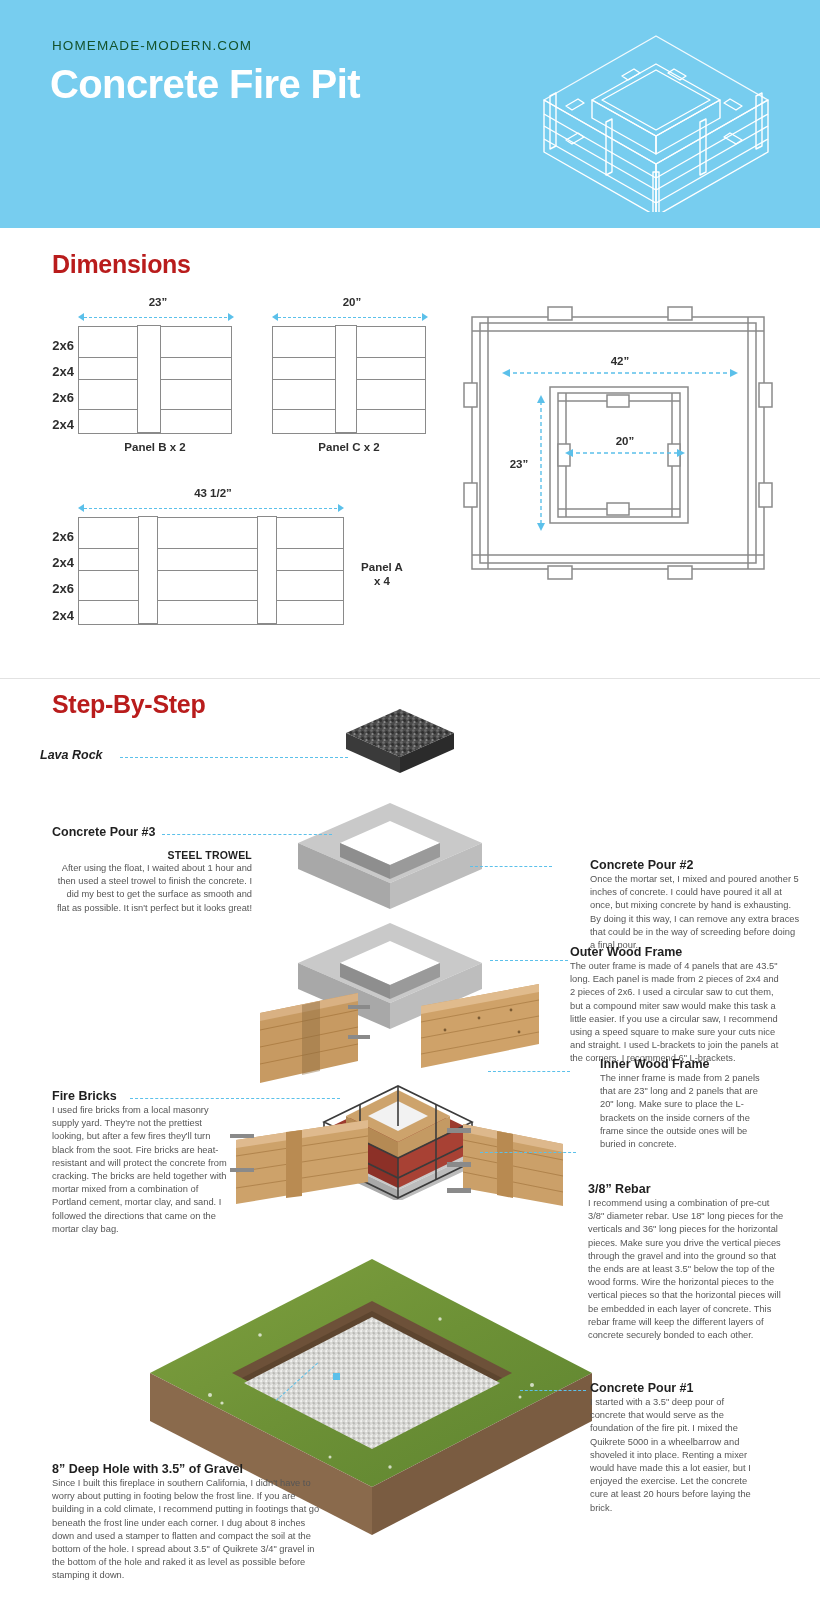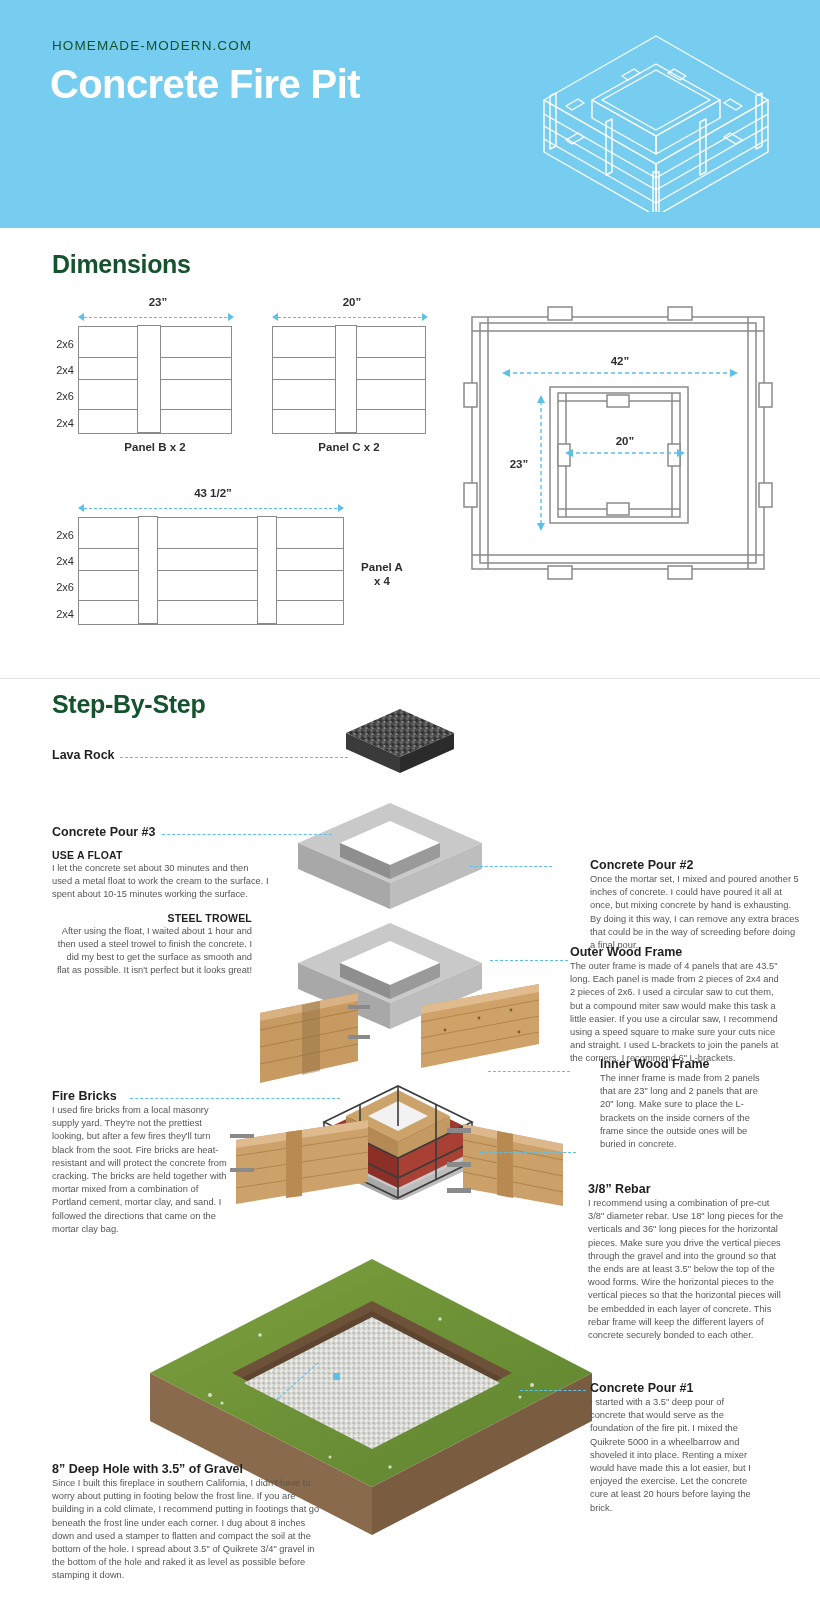--- a/index.html
+++ b/index.html
@@ -42,21 +42,21 @@
     position: absolute;
     right: 14px; top: 22px;
     width: 300px; height: 190px;
   }
 
   
   .section-title {
     position: absolute;
     font-size: 25px;
     font-weight: bold;
-    color: #14532d;
+    color: #b91c1c;
     letter-spacing: -0.3px;
   }
   #dimensions-title { left: 52px; top: 250px; }
   #steps-title { left: 52px; top: 690px; }
 
   .divider {
     position: absolute;
     left: 0; top: 678px;
     width: 820px; height: 1px;
     background: #e2e2e2;
@@ -75,22 +75,22 @@
     border-bottom: 1.6px solid #8a8a8a;
   }
   .stud {
     position: absolute;
     border: 1.6px solid #8a8a8a;
     background: #ffffff;
     z-index: 3;
   }
   .row-label {
     position: absolute;
-    font-size: 11px;
-    font-weight: normal;
+    font-size: 13px;
+    font-weight: bold;
     color: #2e2e2e;
     text-align: right;
     width: 34px;
   }
   .panel-caption {
     position: absolute;
     font-size: 11.5px;
     font-weight: bold;
     color: #2e2e2e;
     text-align: center;
@@ -502,30 +502,26 @@
 <div class="leader" style="left:162px;top:834px;width:170px;"></div>
 <div class="leader" style="left:130px;top:1098px;width:210px;"></div>
 <div class="leader" style="left:470px;top:866px;width:82px;"></div>
 <div class="leader" style="left:490px;top:960px;width:78px;"></div>
 <div class="leader" style="left:488px;top:1071px;width:82px;"></div>
 <div class="leader" style="left:480px;top:1152px;width:96px;"></div>
 <div class="leader" style="left:276px;top:1400px;width:56px;transform:rotate(-42deg);transform-origin:left center;"></div>
 <div class="leader" style="left:520px;top:1390px;width:66px;"></div>
 <div class="leader-dot" style="left:333px;top:1373px;"></div>
 
-<div class="step-block" style="left:52px;top:748px;width:215px;">
+<div class="step-block" style="left:40px;top:748px;width:215px;font-style:italic;">
   <div class="step-head">Lava Rock</div>
 </div>
 
 <div class="step-block" style="left:52px;top:825px;width:218px;">
   <div class="step-head">Concrete Pour #3</div>
-  <div class="step-sub">
-    <div class="step-head small">USE A FLOAT</div>
-    <div class="step-body">I let the concrete set about 30 minutes and then used a metal float to work the cream to the surface. I spent about 10-15 minutes working the surface.</div>
-  </div>
   <div class="step-sub" style="width:200px;text-align:right;">
     <div class="step-head small">STEEL TROWEL</div>
     <div class="step-body">After using the float, I waited about 1 hour and then used a steel trowel to finish the concrete. I did my best to get the surface as smooth and flat as possible. It isn't perfect but it looks great!</div>
   </div>
 </div>
 
 <div class="step-block" style="left:52px;top:1089px;width:182px;">
   <div class="step-head">Fire Bricks</div>
   <div class="step-body">I used fire bricks from a local masonry supply yard. They're not the prettiest looking, but after a few fires they'll turn black from the soot. Fire bricks are heat-resistant and will protect the concrete from cracking. The bricks are held together with mortar mixed from a combination of Portland cement, mortar clay, and sand. I followed the directions that came on the mortar clay bag.</div>
 </div>

